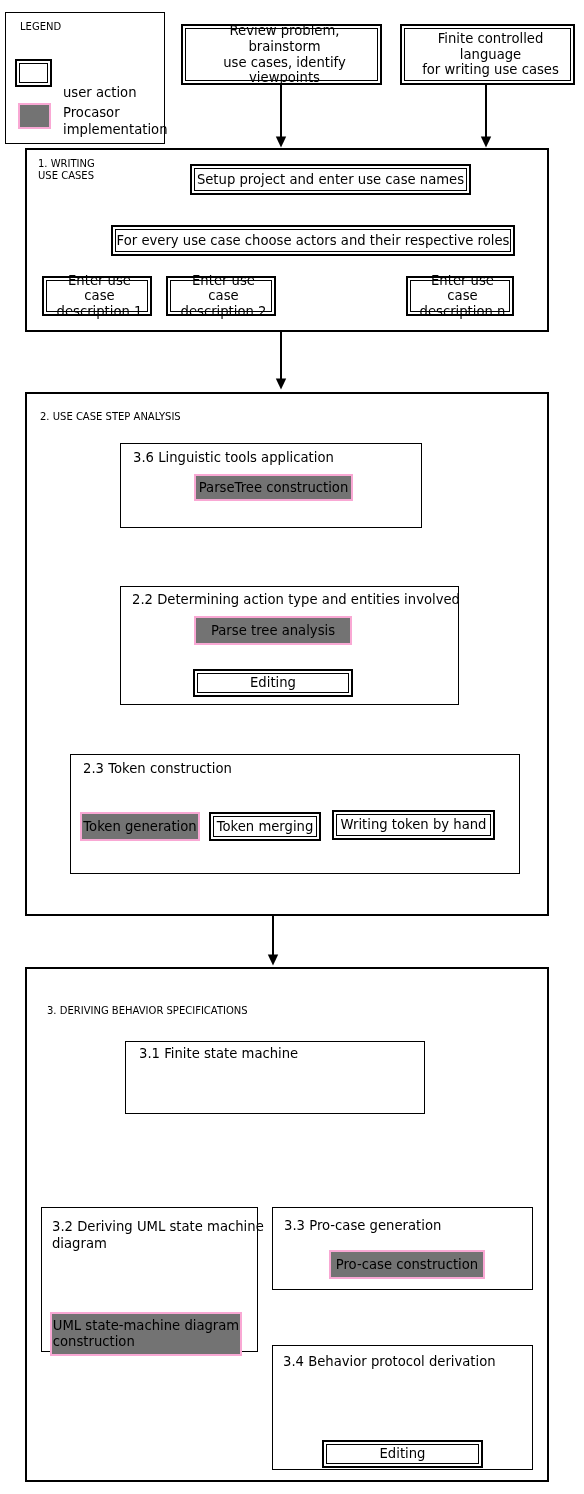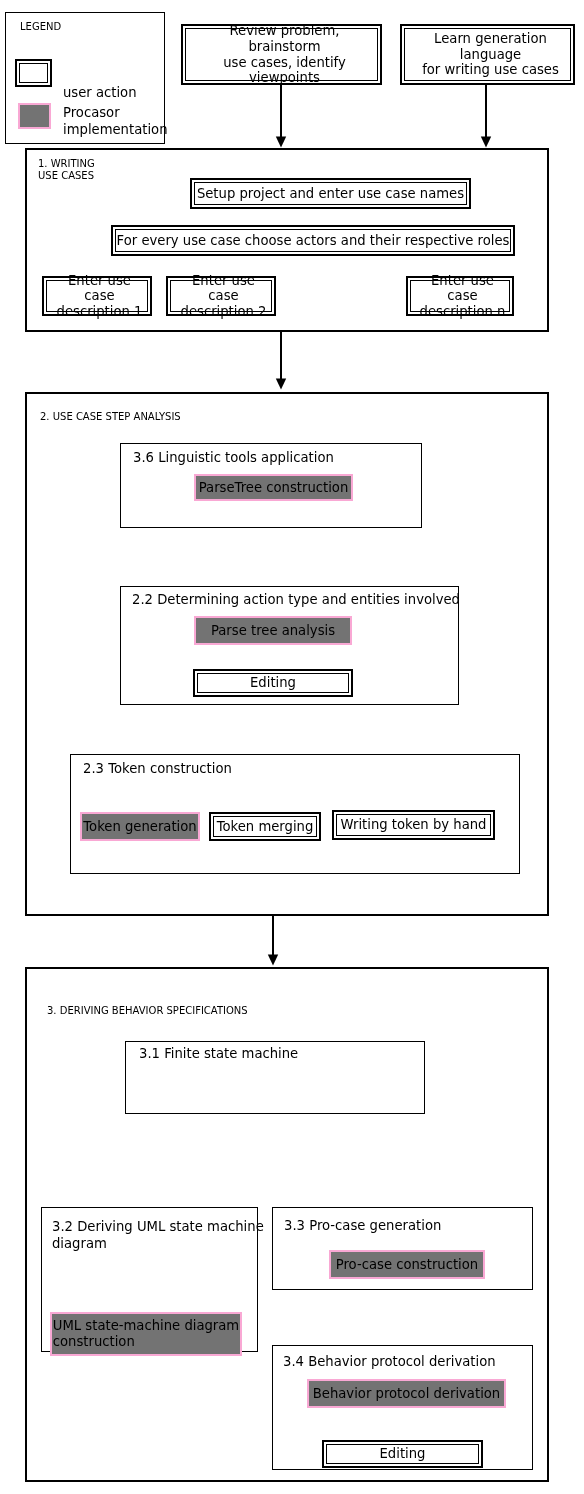--- a/index.html
+++ b/index.html
@@ -134,30 +134,30 @@
     <div class="abs fs13" style="left:57px; top:92px; white-space:pre-line; line-height:1.25;">Procasor
 implementation</div>
   </div>
 
   <div class="abs node-double" style="left:181px; top:24px; width:201px; height:61px;">
     <div class="inner tl fs13" style="white-space:pre-line; padding-left:6px;">Review problem, brainstorm
 use cases, identify viewpoints</div>
   </div>
 
   <div class="abs node-double" style="left:400px; top:24px; width:175px; height:61px;">
-    <div class="inner tl fs13" style="white-space:pre-line; padding-left:6px;">Learn generation language
+    <div class="inner tl fs13" style="white-space:pre-line; padding-left:6px;">Finite controlled language
 for writing use cases</div>
   </div>
 
   <div class="abs group" style="left:25px; top:148px; width:524px; height:184px;"></div>
 
   <div class="abs grouplabel fs14" style="left:38px; top:158px;">1. WRITING
     USE CASES</div>
 
-  <div class="abs node-double" style="left:190px; top:164px; width:281px; height:31px;margin-top:14px;">
+  <div class="abs node-double" style="left:190px; top:164px; width:281px; height:31px;">
     <div class="inner fs13">Setup project and enter use case names</div>
   </div>
 
   <div class="abs node-double" style="left:111px; top:225px; width:404px; height:31px;">
     <div class="inner fs13">For every use case choose actors and their respective roles</div>
   </div>
 
   <div class="abs node-double" style="left:42px; top:276px; width:110px; height:40px;">
     <div class="inner tl fs13" style="white-space:pre-line; padding-left:5px;">Enter use case
 description 1</div>
@@ -213,18 +213,17 @@
      diagram</div>
   <div class="abs node-single fs13" style="left:50px; top:1312px; width:192px; height:44px; white-space:pre-line;">UML state-machine diagram
 construction</div>
 
   <div class="abs group thin" style="left:272px; top:1207px; width:261px; height:83px;"></div>
   <div class="abs grouplabel fs13" style="left:284px; top:1218px;">3.3 Pro-case generation</div>
   <div class="abs node-single fs13" style="left:329px; top:1250px; width:156px; height:29px;">Pro-case construction</div>
 
   <div class="abs group thin" style="left:272px; top:1345px; width:261px; height:125px;"></div>
   <div class="abs grouplabel fs13" style="left:283px; top:1354px;">3.4 Behavior protocol derivation</div>
-  <div class="abs node-single fs13" style="left:307px; top:1379px; width:199px; height:29px;">Behavior protocol derivation</div>
   <div class="abs node-double" style="left:322px; top:1440px; width:161px; height:28px;">
     <div class="inner fs13">Editing</div>
   </div>
 
 </div>
 
 </body></html>

